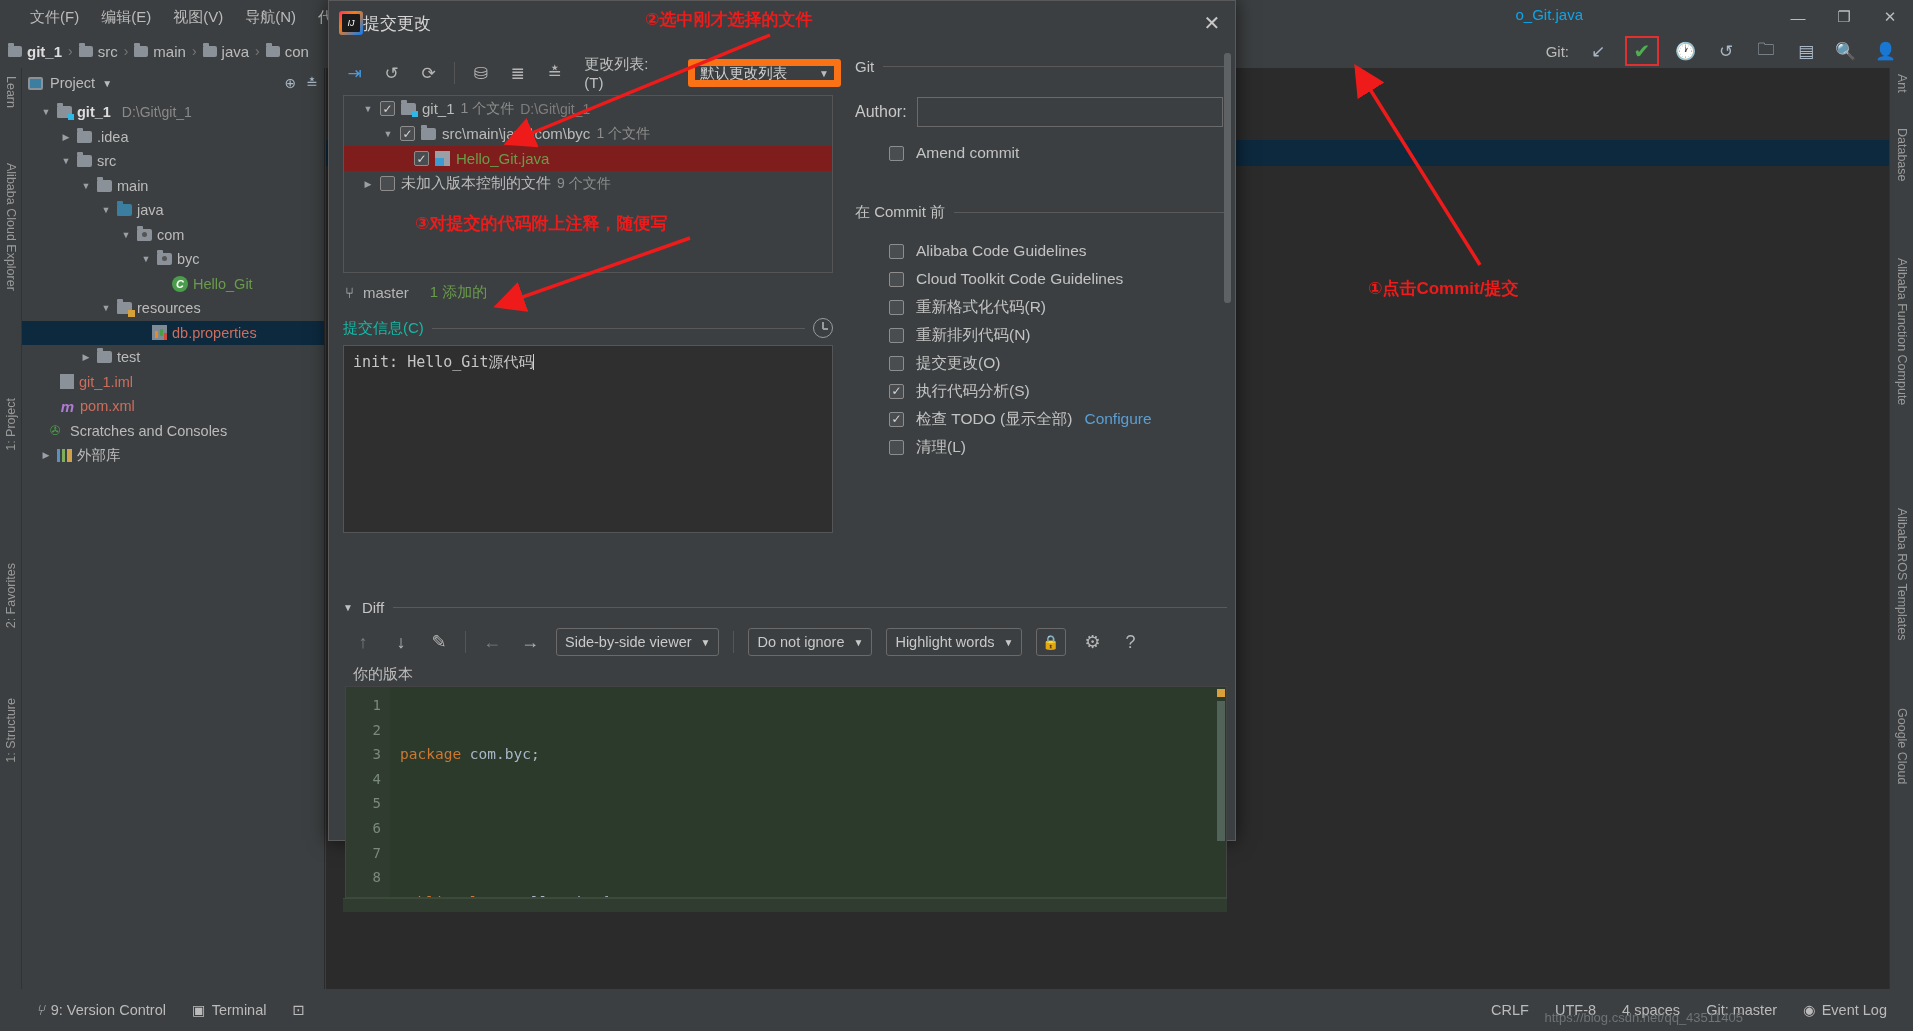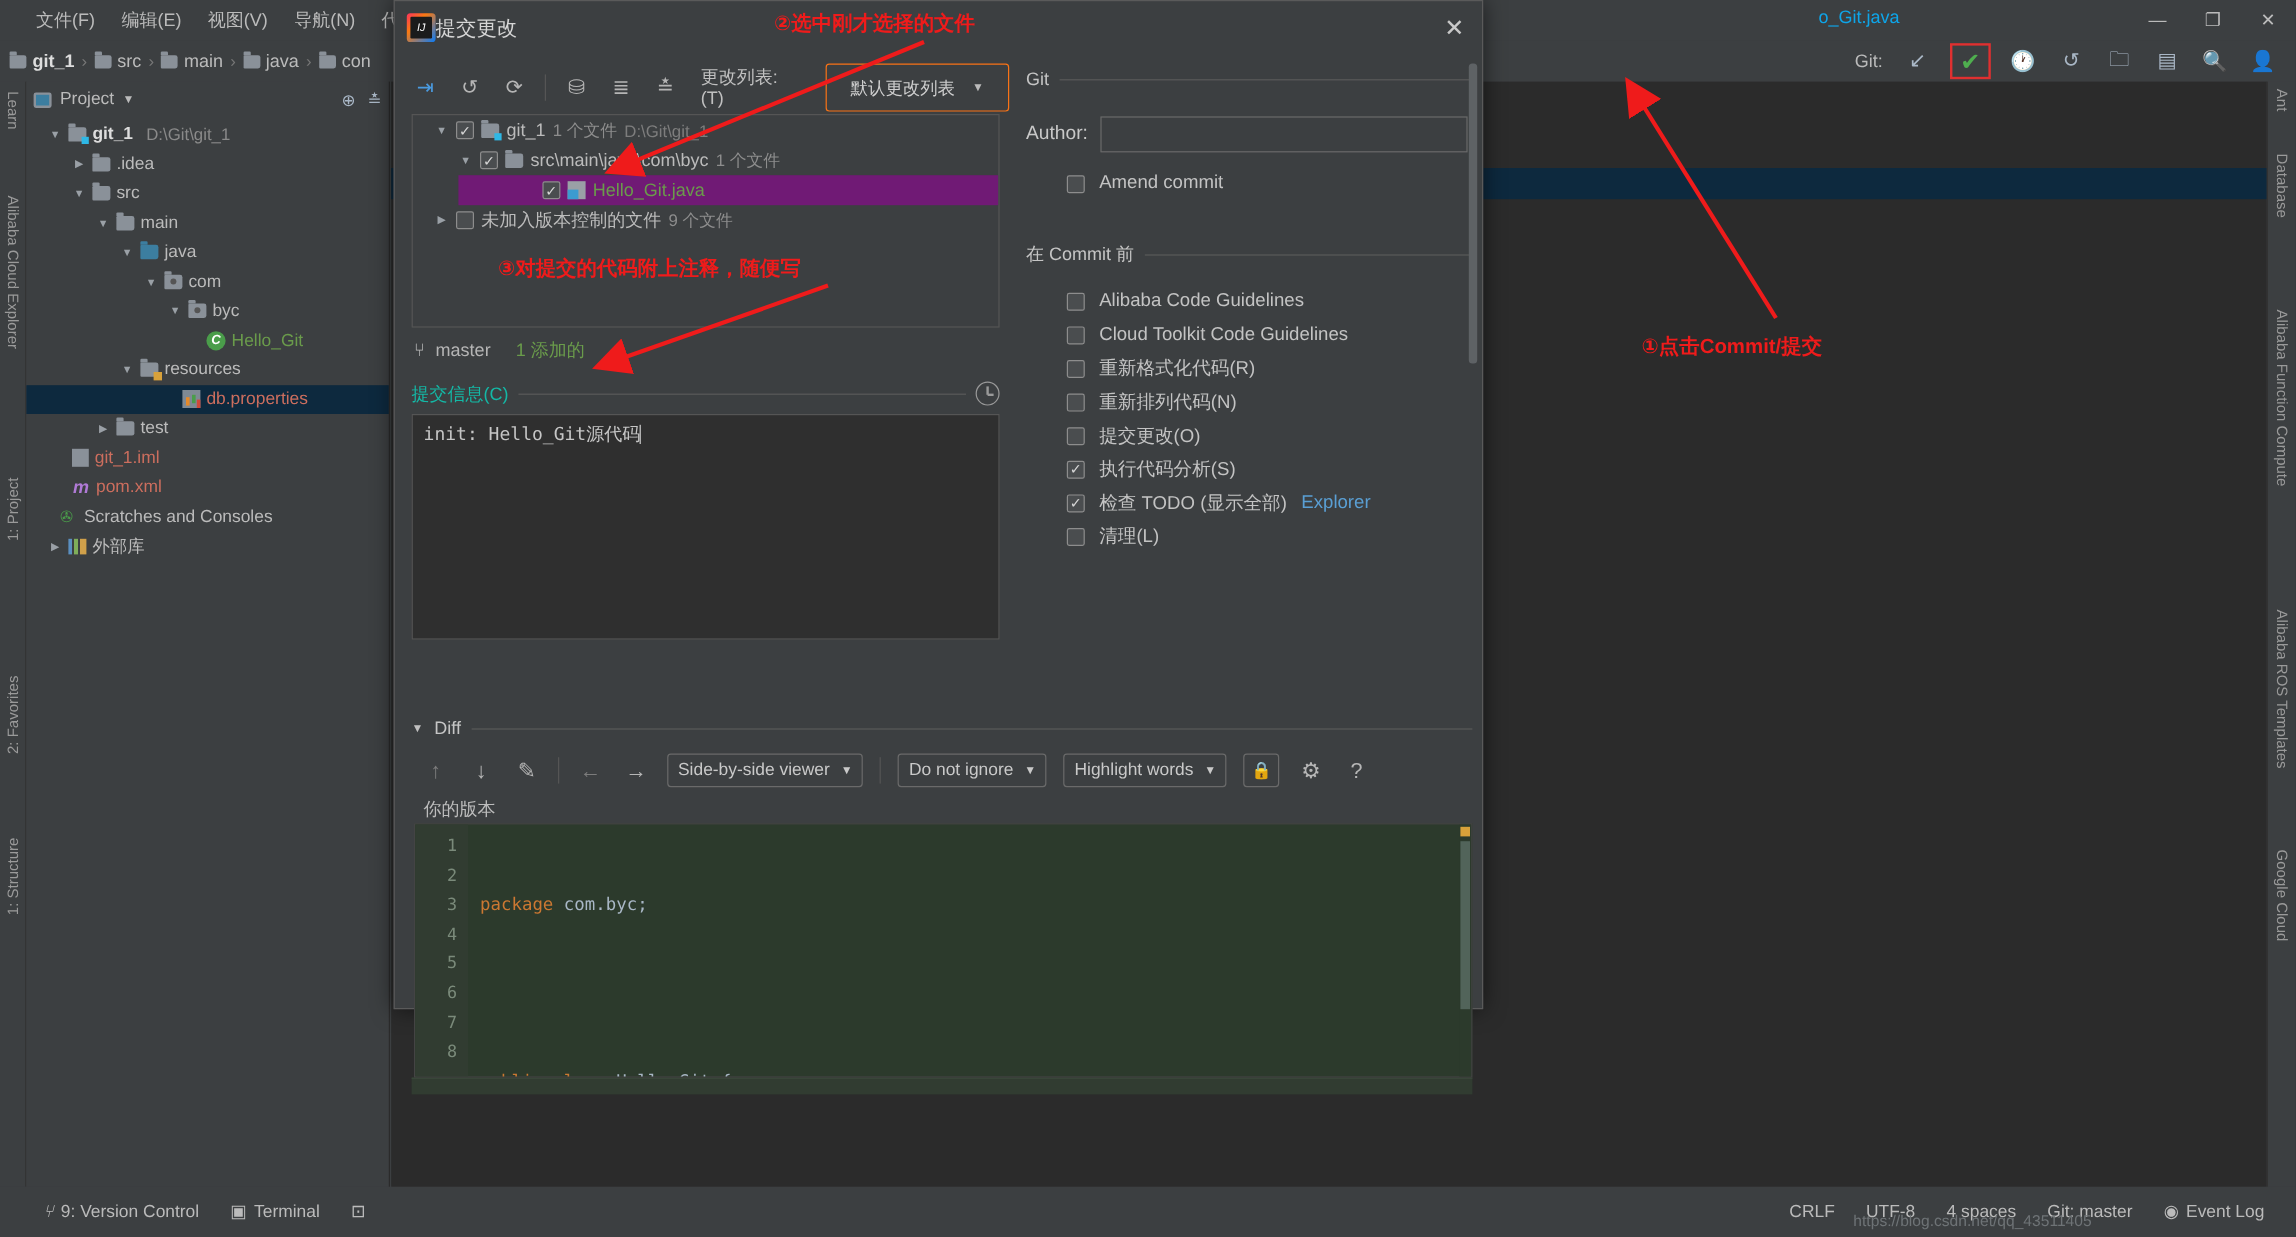--- a/index.html
+++ b/index.html
@@ -149,32 +149,32 @@
   .dlg-left { width: 512px; padding: 6px 0 0 14px; display: flex; flex-direction: column; }
   .dlg-right { flex: 1; padding: 8px 0 0 14px; position: relative; }
 
   
   .cl-toolbar { height: 44px; display: flex; align-items: center; gap: 14px; }
   .cl-ico { width: 24px; height: 24px; display: flex; align-items: center; justify-content: center; font-size: 17px; color: #b5b5b5; }
   .cl-ico.blue { color: #4a9be0; }
   .vdiv { width: 1px; height: 22px; background: #555; }
   .cl-label { font-size: 15px; color: #c0c0c0; margin-left: 4px; }
   .cl-select {
-    margin-left: 6px; width: 158px; height: 40px; border: 1px solid #f97316; border-radius: 3px;
-    background: #3c3f41; display: flex; align-items: center; padding: 0 20px; font-size: 14.5px; color: #cfcfcf;
+    margin-left: 6px; width: 158px; height: 28px; border: 7px solid #f97316; border-radius: 3px;
+    background: #3c3f41; display: flex; align-items: center; padding: 0 5px; font-size: 14.5px; color: #cfcfcf;
   }
   .cl-select .dn { margin-left: auto; font-size: 10px; color: #bbb; }
 
   
   .filetree {
     height: 178px; border: 1px solid #555; background: #3c3f41; margin-right: 8px; font-size: 15px;
     overflow: hidden;
   }
   .ftrow { height: 25px; display: flex; align-items: center; gap: 6px; padding-left: 6px; white-space: nowrap;}
-  .ftrow.sel { background: #701a75; margin-left: 38px; }
+  .ftrow.sel { background: #7f1d1d; }
   .ftrow .ind { display: inline-block; }
   .cbx { width: 15px; height: 15px; border: 1px solid #8d8d8d; border-radius: 2px; background: #4a4d4f;
          display: flex; align-items: center; justify-content: center; font-size: 12px; color: #d7d7d7; flex: 0 0 auto; }
   .cbx.on::after { content: '✓'; }
   .cnt { color: #8d8d8d; font-size: 14px; }
   .pth { color: #7d7d7d; font-size: 14px; }
   .ft-green { color: #6a9b4b; }
   .java-ico { width:15px;height:15px;flex:0 0 auto;position:relative;background:#9aa0a6;}
   .java-ico::after{content:'';position:absolute;left:0;bottom:0;width:9px;height:8px;background:#3c9bd0;}
 
@@ -581,21 +581,21 @@
             <span class="cbx"></span>
             <span>提交更改(O)</span>
           </div>
           <div class="ck-row">
             <span class="cbx on"></span>
             <span>执行代码分析(S)</span>
           </div>
           <div class="ck-row">
             <span class="cbx on"></span>
             <span>检查 TODO (显示全部)</span>
-            <span class="link">Explorer</span>
+            <span class="link">Configure</span>
           </div>
           <div class="ck-row">
             <span class="cbx"></span>
             <span>清理(L)</span>
           </div>
         </div>
 
         <div class="rscroll">
           <div class="thumb"></div>
         </div>

